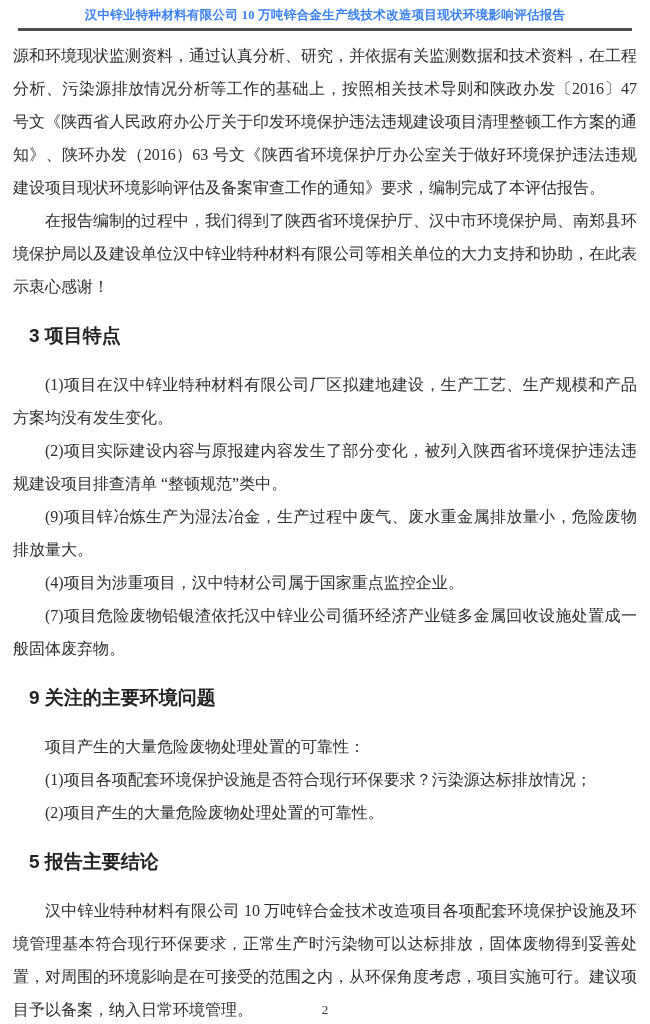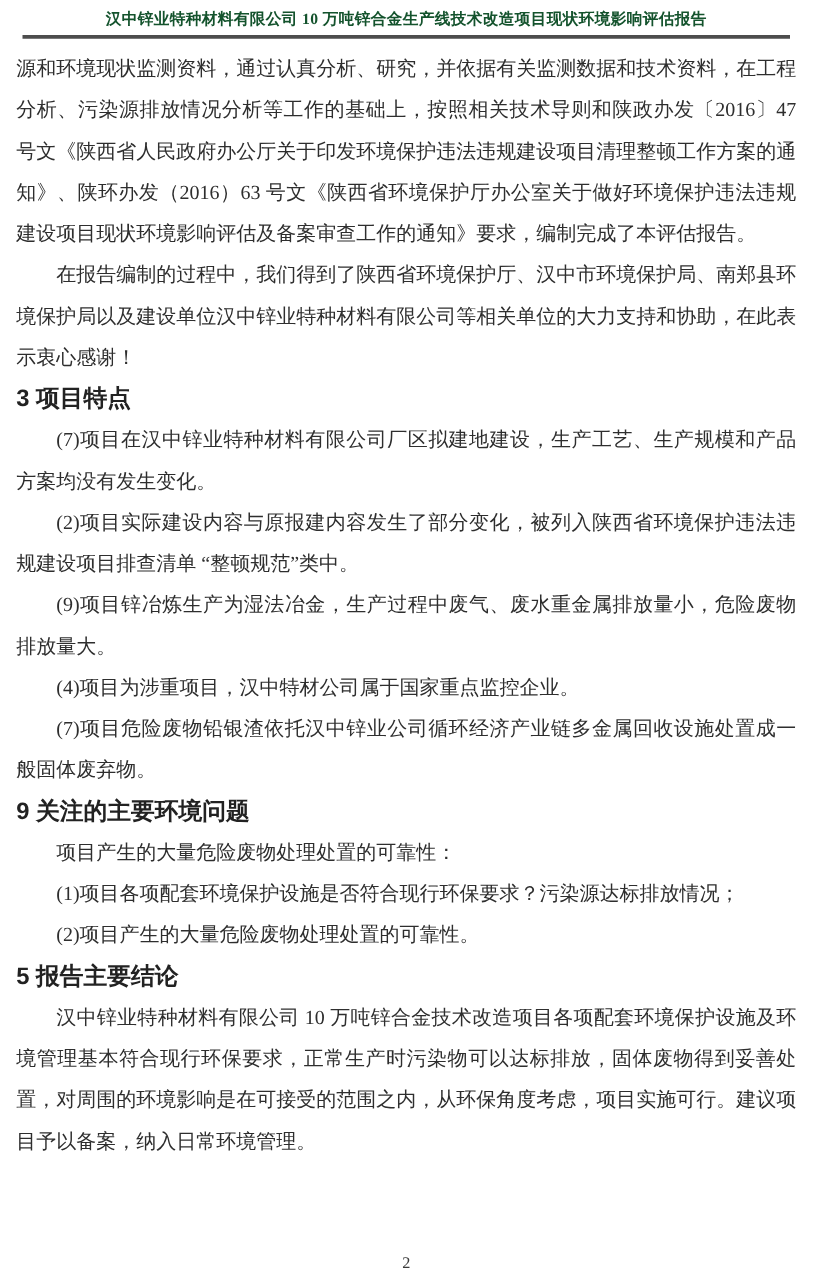--- a/index.html
+++ b/index.html
@@ -16,41 +16,41 @@
     color: #2e2e2e;
   }
 
   
   .header { padding-top: 7px; }
   .header-title {
     text-align: center;
     font-size: 12.5px;
     line-height: 16px;
     font-weight: bold;
-    color: #14532d;
+    color: #3b82f6;
     letter-spacing: 0.3px;
   }
   .header-rule {
     margin: 5px 18px 0 18px;
     height: 0;
     border-top: 3px solid #4d4d4d;
   }
 
   
   .content {
     margin: 8px 13px 0 13px;
     font-size: 16px;
     line-height: 33px;
     text-align: justify;
   }
   .content p { margin: 0; }
   .content p.ind { text-indent: 2em; }
 
   .content h2 {
-    margin: 0;
+    margin: 16px;
     font-family: "Liberation Sans", "DejaVu Sans", sans-serif;
     font-size: 19px;
     line-height: 33px;
     font-weight: bold;
     color: #222222;
     text-align: left;
   }
 
   
   .footer {
@@ -74,21 +74,21 @@
   </div>
 
   <div class="content">
 
     <p>源和环境现状监测资料，通过认真分析、研究，并依据有关监测数据和技术资料，在工程分析、污染源排放情况分析等工作的基础上，按照相关技术导则和陕政办发〔2016〕47 号文《陕西省人民政府办公厅关于印发环境保护违法违规建设项目清理整顿工作方案的通知》、陕环办发（2016）63 号文《陕西省环境保护厅办公室关于做好环境保护违法违规建设项目现状环境影响评估及备案审查工作的通知》要求，编制完成了本评估报告。</p>
 
     <p class="ind">在报告编制的过程中，我们得到了陕西省环境保护厅、汉中市环境保护局、南郑县环境保护局以及建设单位汉中锌业特种材料有限公司等相关单位的大力支持和协助，在此表示衷心感谢！</p>
 
     <h2>3 项目特点</h2>
 
-    <p class="ind">(7)项目在汉中锌业特种材料有限公司厂区拟建地建设，生产工艺、生产规模和产品方案均没有发生变化。</p>
+    <p class="ind">(1)项目在汉中锌业特种材料有限公司厂区拟建地建设，生产工艺、生产规模和产品方案均没有发生变化。</p>
     <p class="ind">(2)项目实际建设内容与原报建内容发生了部分变化，被列入陕西省环境保护违法违规建设项目排查清单 “整顿规范”类中。</p>
     <p class="ind">(9)项目锌冶炼生产为湿法冶金，生产过程中废气、废水重金属排放量小，危险废物排放量大。</p>
     <p class="ind">(4)项目为涉重项目，汉中特材公司属于国家重点监控企业。</p>
     <p class="ind">(7)项目危险废物铅银渣依托汉中锌业公司循环经济产业链多金属回收设施处置成一般固体废弃物。</p>
 
     <h2>9 关注的主要环境问题</h2>
 
     <p class="ind">项目产生的大量危险废物处理处置的可靠性：</p>
     <p class="ind">(1)项目各项配套环境保护设施是否符合现行环保要求？污染源达标排放情况；</p>
     <p class="ind">(2)项目产生的大量危险废物处理处置的可靠性。</p>

